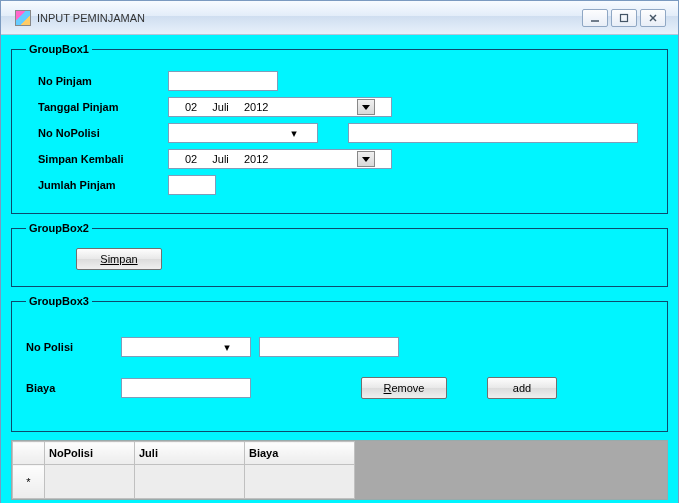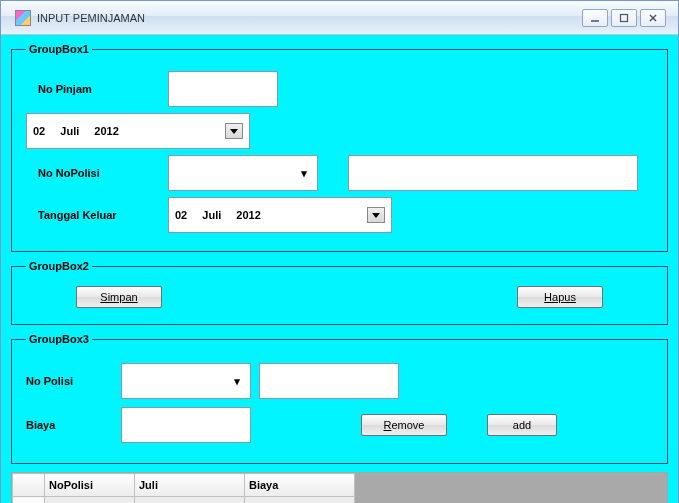--- a/index.html
+++ b/index.html
@@ -10,35 +10,35 @@
   .titlebar .title-text { color: #333; }
   .titlebar .spacer { flex: 1; }
   .winbtn { width: 26px; height: 18px; margin-left: 3px; border: 1px solid #8fa7c4; border-radius: 2px; background: linear-gradient(#fdfdfe,#e8eef7); display: flex; align-items: center; justify-content: center; color: #456; cursor: default; }
   .winbtn svg { width: 10px; height: 10px; }
   .client { position: relative; width: 100%; height: calc(100% - 28px); background: #00f5ff; padding: 8px 10px; }
   fieldset.group { border: 1px solid #0c4a6e; border-radius: 0; margin: 0 0 8px 0; padding: 10px 14px 12px 14px; }
   fieldset.group > legend { color: #000; padding: 0 3px; font-weight: bold; }
   .row { display: flex; align-items: center; margin: 6px 0; }
   .lbl { width: 130px; font-weight: bold; }
   .lbl-indent { margin-left: 12px; }
-  input.txt, input.num, .dropdown, .datepick { background: #fff; border: 1px solid #7f9db9; height: 36px; padding: 1px 6px; font-weight: bold; }
+  input.txt, input.num, .dropdown, .datepick { background: #fff; border: 1px solid #7f9db9; height: 20px; padding: 1px 16px; }
   input.txt { width: 110px; }
   input.num { width: 48px; }
   input.long { width: 435px; }
   input.wide2 { width: 290px; margin-left: 30px; }
   .dropdown { width: 150px; display: inline-flex; align-items: center; justify-content: space-between; background: #fff; }
   .dropdown .val { flex: 1; }
   .dropdown .arrow { width: 14px; text-align: center; color: #000; }
   .datepick { width: 224px; display: inline-flex; align-items: center; justify-content: space-between; background: #fff; }
   .datepick .parts span { display:inline-block; margin-right: 12px; }
   .datepick .cal { width: 18px; height: 16px; border: 1px solid #888; background: linear-gradient(#f0f0f0,#d8d8d8); display: inline-flex; align-items: center; justify-content: center; }
   .btnrow { display: flex; justify-content: space-between; padding: 4px 50px; }
   button.btn { height: 22px; min-width: 86px; padding: 0 0; border: 1px solid #707070; border-radius: 2px; background: linear-gradient(#fdfdfd,#e9e9e9 48%,#dcdcdc 52%,#efefef); cursor: default; }
   button.btn .u { text-decoration: underline; }
-  .g3row { display: flex; align-items: center; margin: 8px 0; }
+  .g3row { display: flex; align-items: center; margin: 20px 0; }
   .g3row .lbl { width: 95px; }
   .g3row input.mid { width: 130px; }
   .g3row .gap { width: 20px; }
   .g3row input.mid2 { width: 140px; margin-left: 8px; }
   .gridwrap { border: 1px solid #9aa; background: #a9a9a9; height: 60px; display: flex; }
   .grid { border-collapse: collapse; background: #fff; }
   .grid th, .grid td { border: 1px solid #c0c0c0; height: 20px; padding: 4px 4px; text-align: left; font-weight: bold;}
   .grid th { background: linear-gradient(#fdfdfd,#ececec); }
   .grid td.rowhdr { background: linear-gradient(#fdfdfd,#ececec); width: 32px; text-align: center; font-weight: normal;}
   .grid td.cell { background: #ededed; font-weight: normal; height: 30px;}
@@ -75,20 +75,21 @@
 
     <fieldset class="group">
       <legend>GroupBox1</legend>
 
       <div class="row">
         <span class="lbl lbl-indent">No Pinjam</span>
         <input class="txt" value="" style="">
       </div>
 
       <div class="row">
+        <span class="lbl lbl-indent">Tanggal Pinjam</span>
         <div class="datepick">
           <span class="parts">
             <span>02</span>
             <span>Juli</span>
             <span>2012</span>
           </span>
           <span class="cal">
               <svg width="8" height="5" viewBox="0 0 8 5">
                 <polygon points="0,0 8,0 4,5" fill="#000"></polygon>
               </svg>
@@ -99,43 +100,46 @@
       <div class="row">
         <span class="lbl lbl-indent">No NoPolisi</span>
         <div class="dropdown">
           <span class="val"></span>
           <span class="arrow">▾</span>
         </div>
         <input class="txt wide2" value="" style="">
       </div>
 
       <div class="row">
-        <span class="lbl lbl-indent">Tanggal Keluar</span>
+        <span class="lbl lbl-indent">Simpan Kembali</span>
         <div class="datepick">
           <span class="parts">
             <span>02</span>
             <span>Juli</span>
             <span>2012</span>
           </span>
           <span class="cal">
               <svg width="8" height="5" viewBox="0 0 8 5">
                 <polygon points="0,0 8,0 4,5" fill="#000"></polygon>
               </svg>
             </span>
         </div>
       </div>
 
+      <div class="row">
+        <span class="lbl lbl-indent">Jumlah Pinjam</span>
+        <input class="num" value="" style="">
+      </div>
 
     </fieldset>
 
     <fieldset class="group">
       <legend>GroupBox2</legend>
       <div class="btnrow">
         <button class="btn"><span class="u">Simpan</span></button>
-        <button class="btn"><span class="u">Hapus</span></button>
       </div>
     </fieldset>
 
     <fieldset class="group">
       <legend>GroupBox3</legend>
       <div class="g3row">
         <span class="lbl">No Polisi</span>
         <div class="dropdown" style="width:130px">
           <span class="val"></span>
           <span class="arrow">▾</span>

